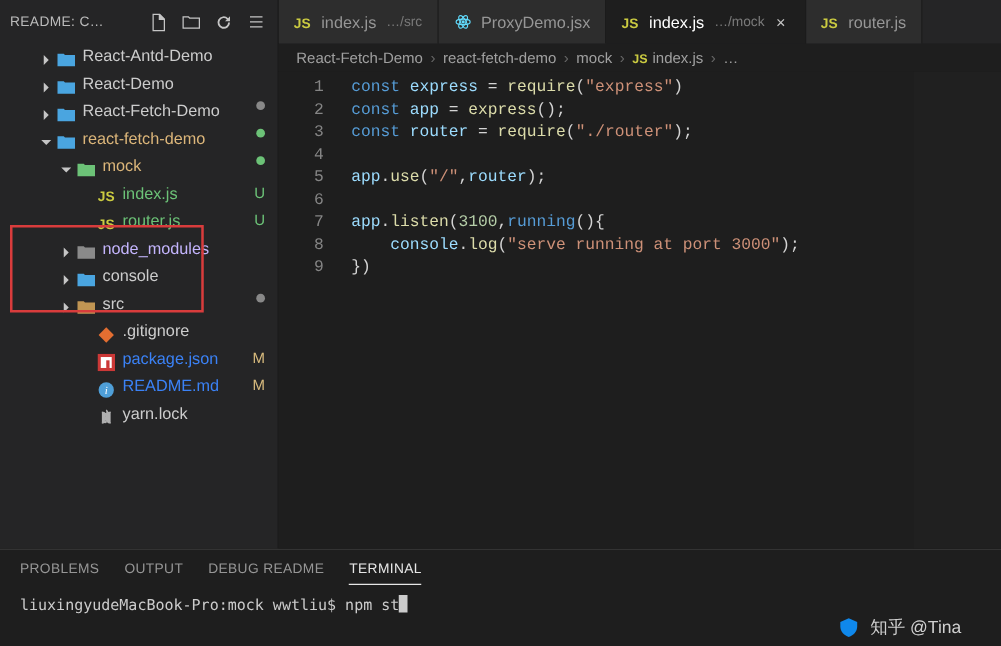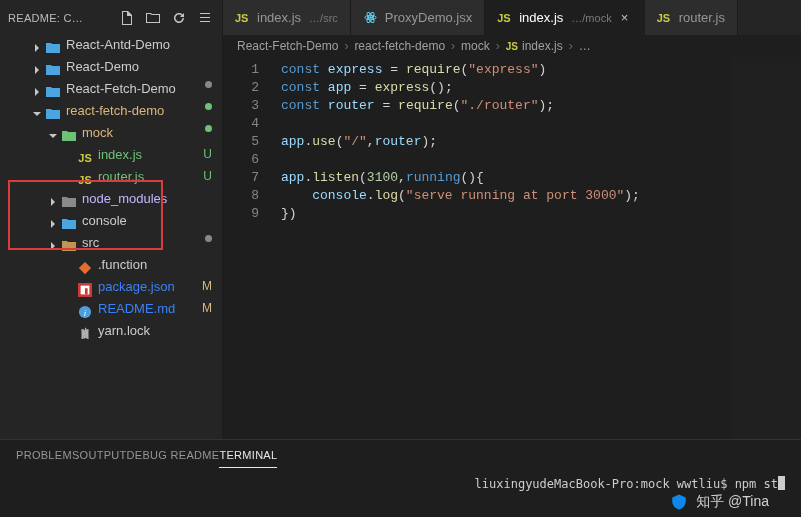--- a/index.html
+++ b/index.html
@@ -107,33 +107,32 @@
   .tk-str { color: #ce9178; }
   .tk-num { color: #b5cea8; }
   .tk-pun { color: #d4d4d4; }
   .tk-obj { color: #9cdcfe; }
 
   .bottom {
     height: 78px; background: #1e1e1e; border-top: 1px solid #333;
     display: flex; flex-direction: column;
   }
   .panel-tabs {
-    height: 30px; display: flex; align-items: center; 
+    height: 30px; display: flex; align-items: center; gap: 20px;
     padding: 0 16px;
     font-size: 11px; color: #969696;
     letter-spacing: .3px;
   }
   .ptab { padding: 6px 0; cursor: pointer; }
   .ptab.active { color: #e7e7e7; border-bottom: 1px solid #e7e7e7; }
   .terminal {
     flex:1; padding: 6px 16px;
     font-family: Menlo, Consolas, monospace; font-size: 12px;
     color: #cccccc;
     position: relative;
-    text-align: right;
   }
   .cursor {
     display: inline-block; width: 7px; height: 14px;
     background: #cccccc; vertical-align: -2px;
   }
   .watermark {
     position: absolute; right: 32px; bottom: 6px;
     color: #d0d0d0; font-size: 14px; font-family: -apple-system, sans-serif;
     display: flex; align-items: center; gap: 8px;
   }
@@ -301,21 +300,21 @@
             <span class="label">src</span>
             <span class="dot "></span>
           </div>
           <div class="row" style="padding-left: 42px;">
             <span class="caret"></span>
             <span class="ficon">
               <svg width="14" height="14" viewBox="0 0 16 16">
                 <path fill="#e36e31" d="M8 1l7 7-7 7-7-7 7-7z"></path>
               </svg>
             </span>
-            <span class="label">.function</span>
+            <span class="label">.gitignore</span>
           </div>
           <div class="row git-m" style="padding-left: 42px;">
             <span class="caret"></span>
             <span class="ficon">
               <svg width="14" height="14" viewBox="0 0 16 16">
                 <rect width="16" height="16" fill="#cb3837"></rect>
                 <rect x="3" y="3" width="10" height="10" fill="#fff"></rect>
                 <rect x="8" y="6" width="3" height="7" fill="#cb3837"></rect>
               </svg>
             </span>

